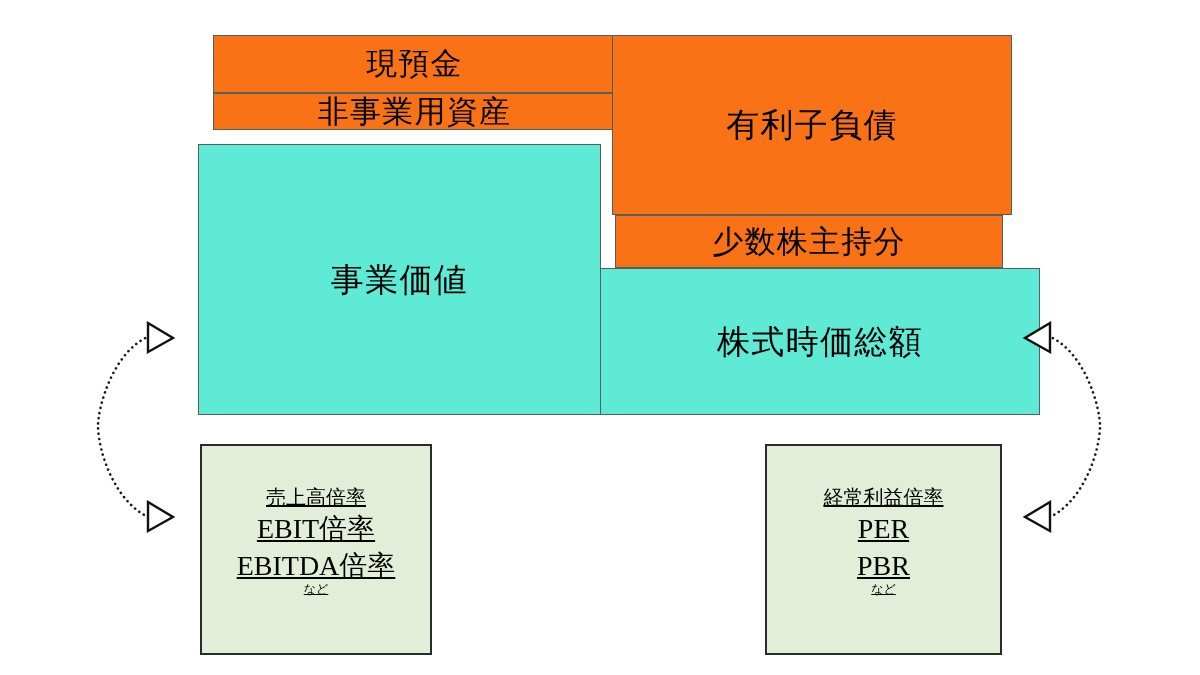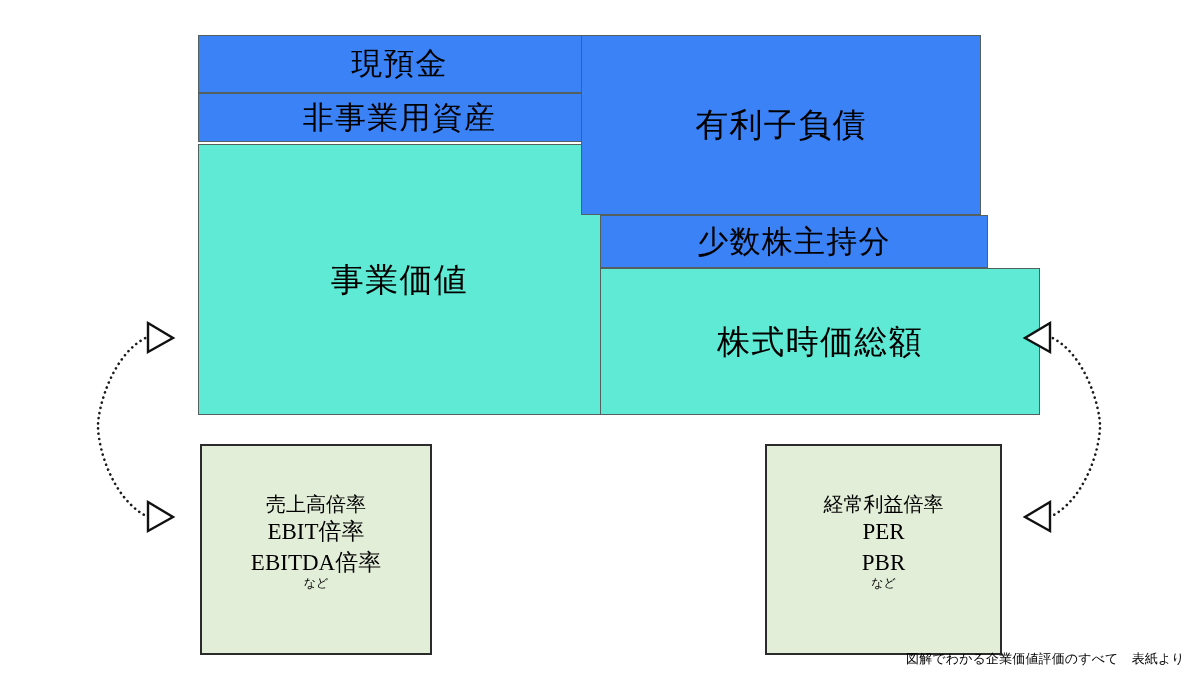--- a/index.html
+++ b/index.html
@@ -35,67 +35,68 @@
   .cell {
     position: absolute;
     box-sizing: border-box;
     border: 1px solid #53605e;
     display: flex;
     align-items: center;
     justify-content: center;
     text-align: center;
     line-height: 1.15;
   }
-  .cell.blue  { background: #3b82f6; }
+  .cell.blue  { background: #f97316; margin-left: 15px; }
   .cell.green { background: #5eead4; }
 
   .cell-label {
     font-size: 31px;
     letter-spacing: 0.04em;
     font-weight: 400;
     color: #000;
     white-space: nowrap;
   }
   .cell-label.big { font-size: 33px; }
 
   
   #cell-cash        { left: 0px;   top: 0px;   width: 403px; height: 58px; }
-  #cell-nonop       { left: 0px;   top: 58px;  width: 403px; height: 49px; }
+  #cell-nonop       { left: 0px;   top: 58px;  width: 403px; height: 37px; }
   #cell-biz         { left: 0px;   top: 109px; width: 403px; height: 271px; }
   
-  #cell-debt        { left: 383px; top: 0px;   width: 400px; height: 180px; }
+  #cell-debt        { left: 399px; top: 0px;   width: 400px; height: 180px; }
   #cell-minority    { left: 402px; top: 180px; width: 388px; height: 53px; }
   #cell-marketcap   { left: 402px; top: 233px; width: 440px; height: 147px; }
 
   
   .mbox {
     position: absolute;
     box-sizing: border-box;
     background: #e3eed8;
     border: 2px solid #2b2b2b;
     display: flex;
     flex-direction: column;
     align-items: center;
     justify-content: center;
+    text-decoration: underline;
   }
   #box-left  { left: 200px; top: 444px; width: 232px; height: 211px; }
   #box-right { left: 765px; top: 444px; width: 237px; height: 211px; }
 
   .mbox-inner {
     margin-top: -18px;
     text-align: center;
   }
   .mline {
     font-size: 20px;
     line-height: 1.32;
     white-space: nowrap;
   }
   .mline.latin {
     font-family: "Liberation Serif", "DejaVu Serif", serif;
-    font-size: 23px;
+    font-size: 28px;
   }
   .mline.nado {
     font-size: 12px;
     line-height: 1.2;
     margin-top: -2px;
   }
 
   
   #caption {
     position: absolute;
@@ -184,15 +185,14 @@
     <polygon class="arrow-head" points="58,13 83,28 58,42"></polygon>
     <polygon class="arrow-head" points="58,192 83,207 58,221"></polygon>
   </svg>
 
   <svg class="arrow-svg" id="arrow-right" viewBox="0 0 90 230">
     <path class="arrow-path" d="M 30 26 C 66 40, 82 96, 82 116 C 82 140, 66 192, 30 208"></path>
     <polygon class="arrow-head" points="32,13 7,28 32,42"></polygon>
     <polygon class="arrow-head" points="32,192 7,207 32,221"></polygon>
   </svg>
 
-  <div id="caption">図解でわかる企業価値評価のすべて　表紙より</div>
 
 </div>
 
 </body></html>

